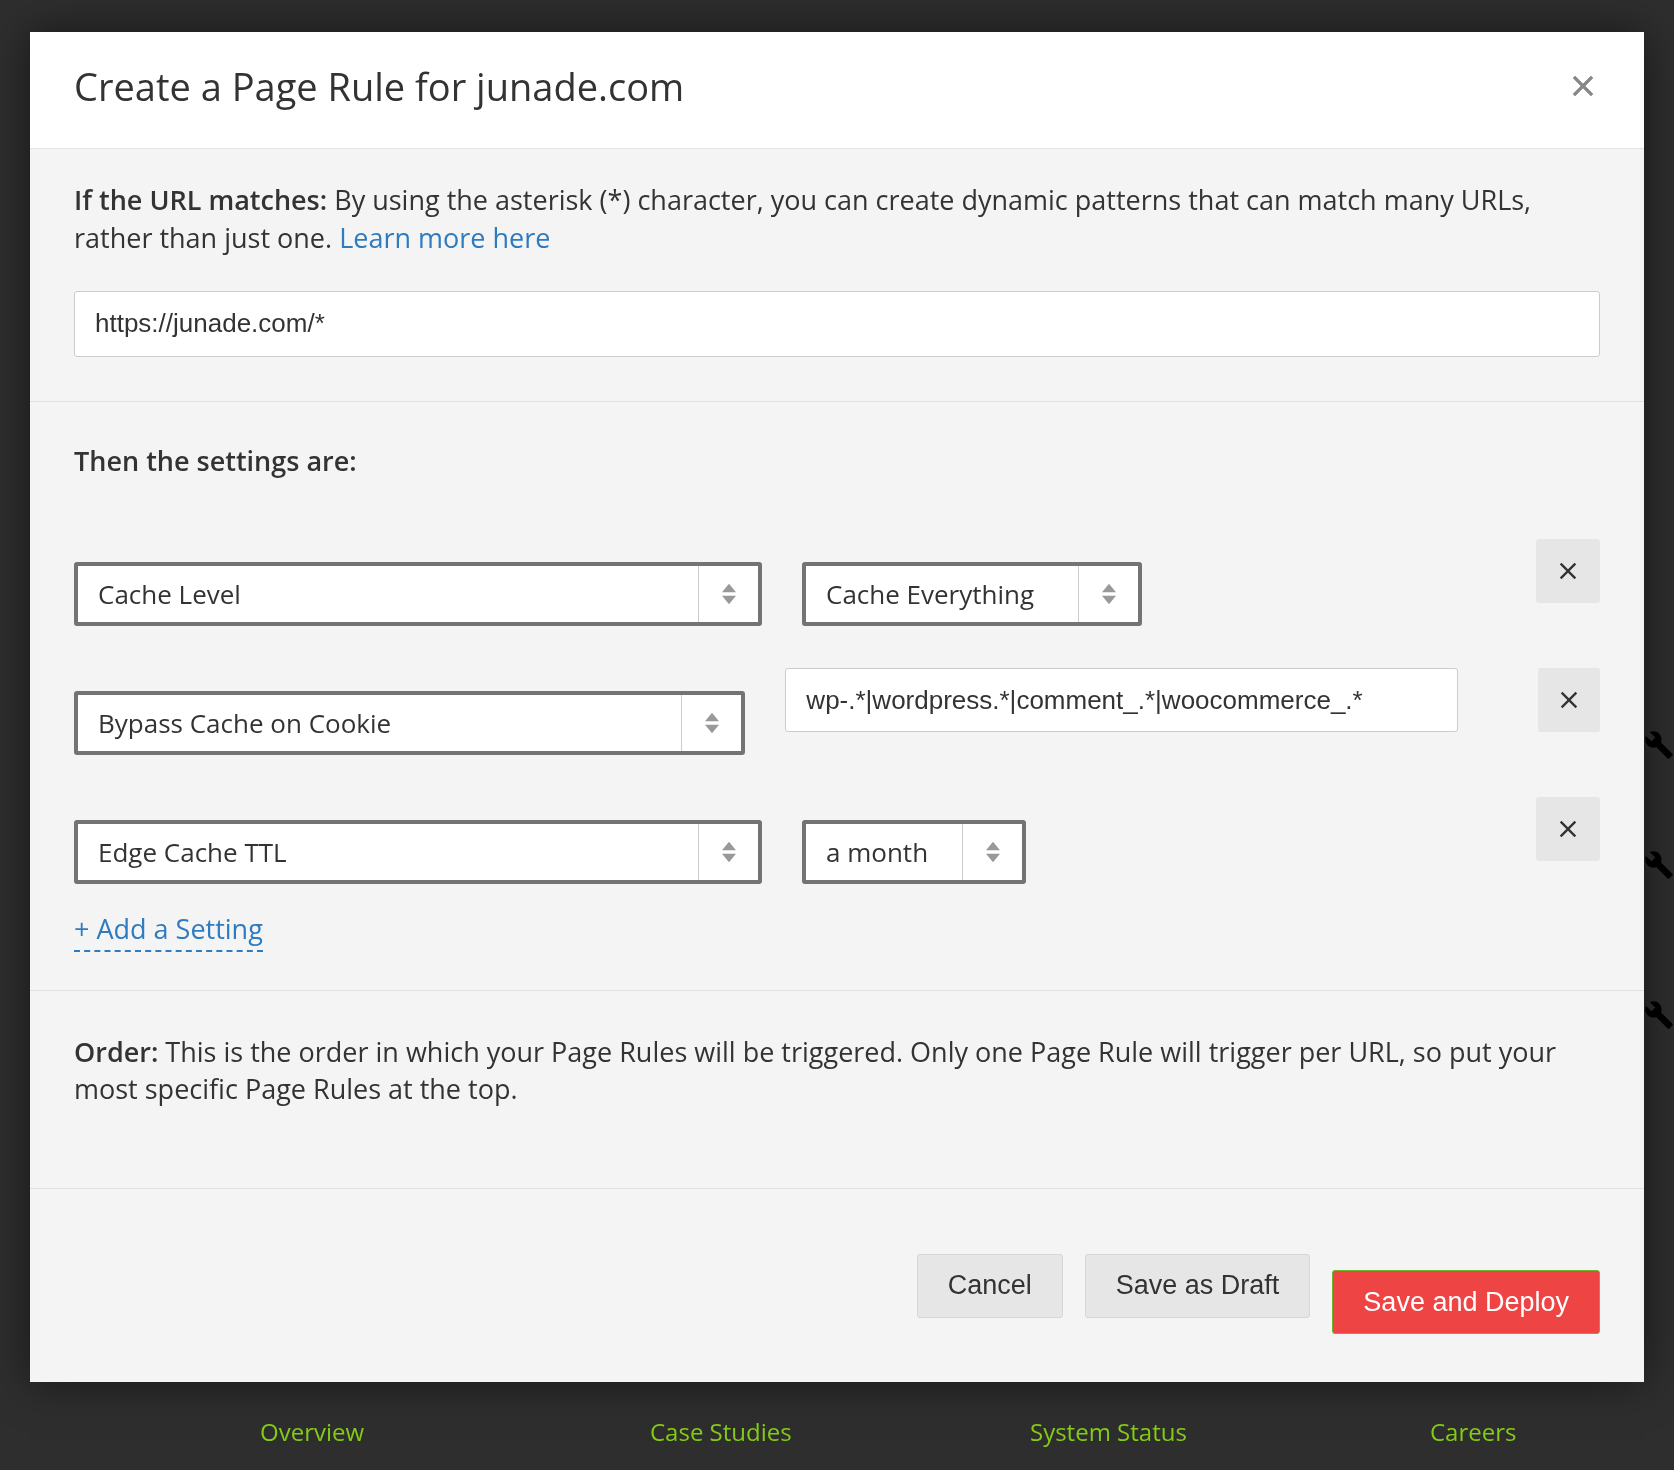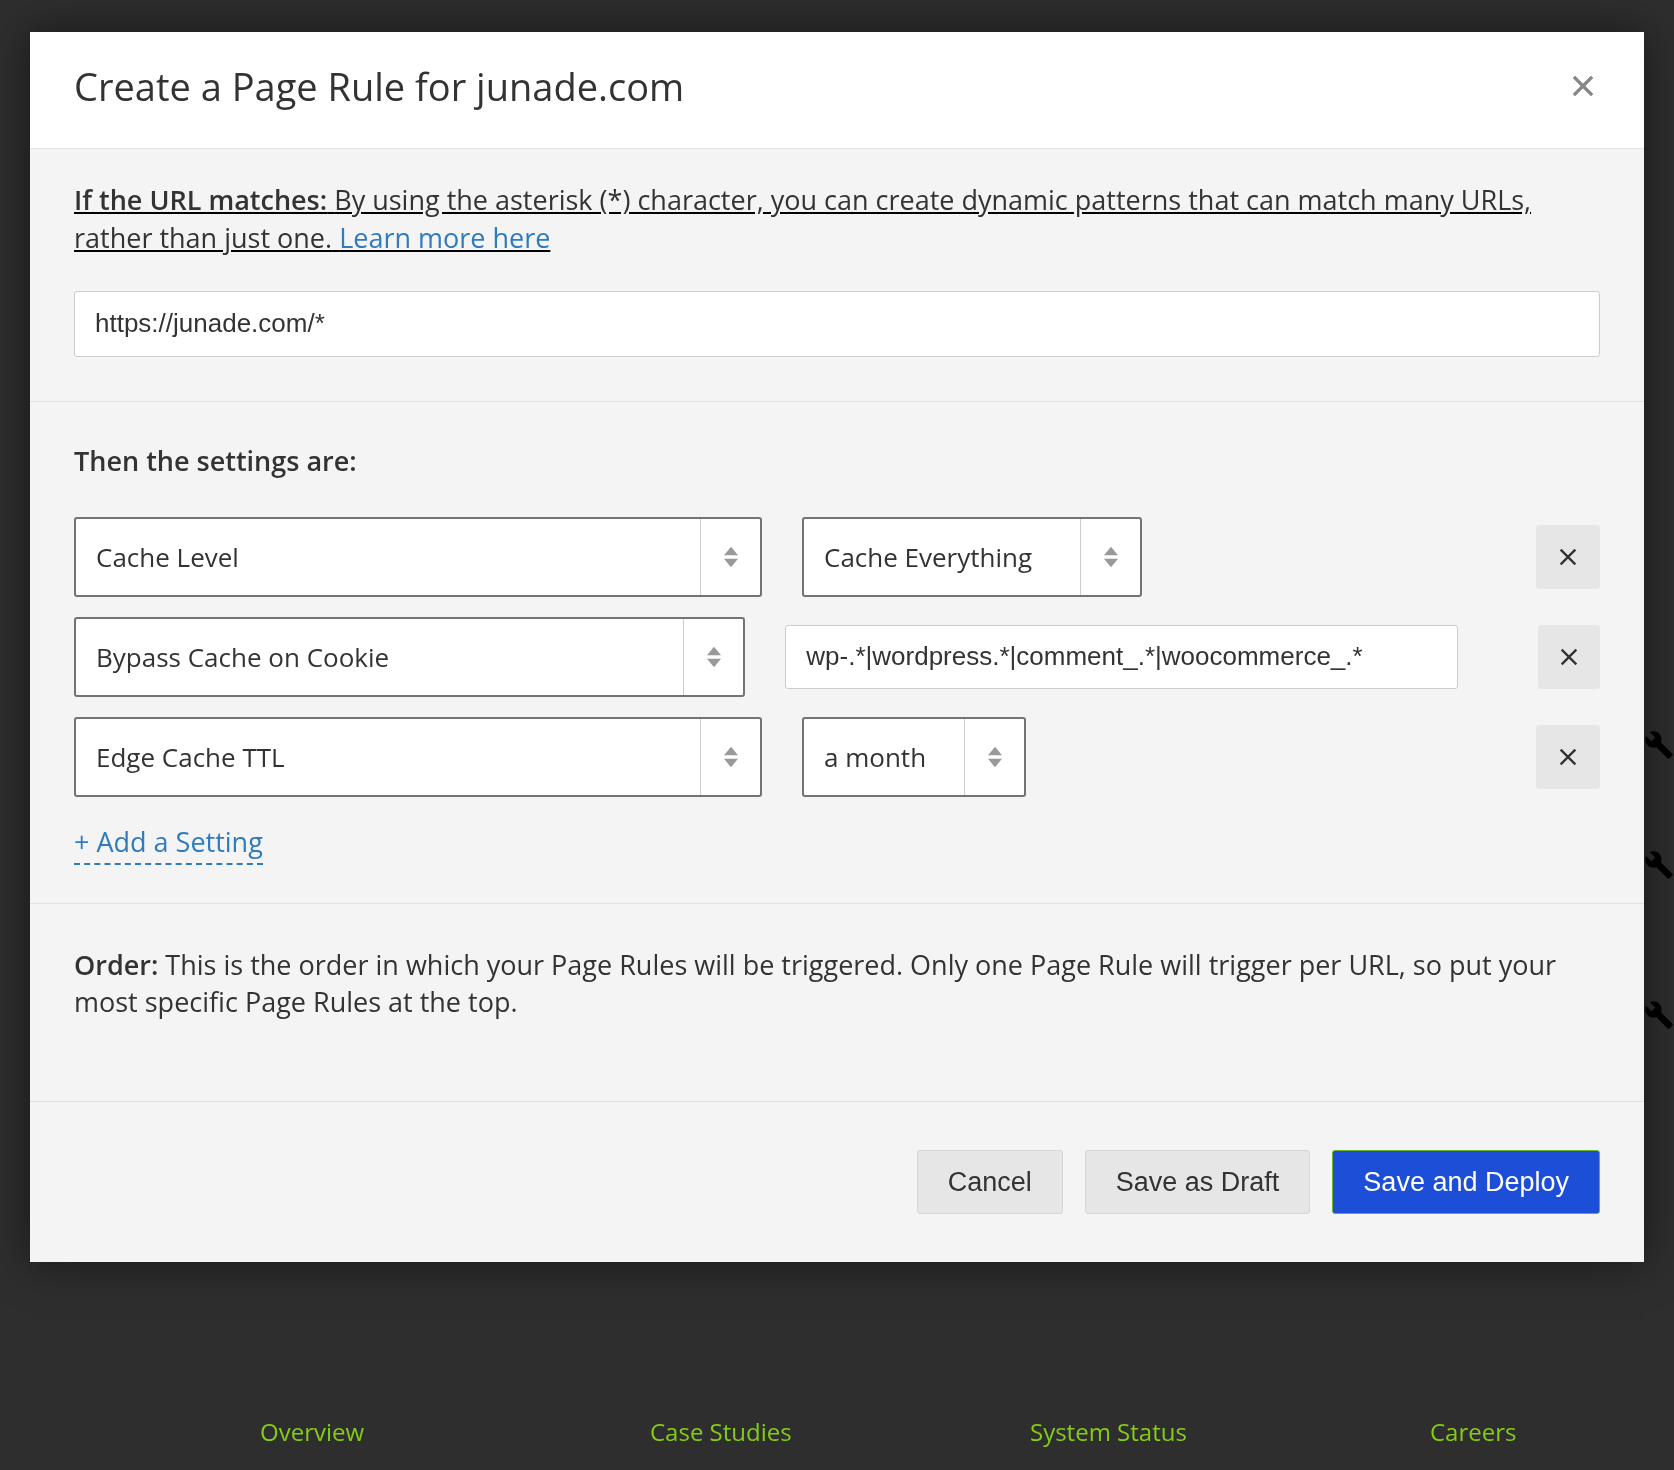--- a/index.html
+++ b/index.html
@@ -50,21 +50,21 @@
     }
     .close-icon svg {
       width: 100%;
       height: 100%;
     }
     .section {
       padding: 32px 44px 36px 44px;
       background: #f4f4f4;
       border-bottom: 1px solid #e0e0e0;
     }
-    .section-url { padding-bottom: 44px; text-decoration: underline; }
+    .section-url { padding-bottom: 44px; }
     .section-settings { padding-top: 40px; padding-bottom: 38px; }
     .section-order { padding-top: 42px; padding-bottom: 46px; }
     .para {
       font-size: 27px;
       color: #333;
       line-height: 1.4;
       margin-bottom: 34px;
     }
     .para strong {
       font-weight: 600;
@@ -98,23 +98,24 @@
     .setting-row {
       display: flex;
       align-items: center;
       gap: 40px;
     }
     .select-wrap {
       position: relative;
       display: flex;
       align-items: stretch;
       background: #fff;
-      border: 2px solid #737373;
-      border-radius: 3px;
-      height: 80px;
+      border: 4px solid #737373;
+      border-radius: 3px;
+      height: 64px;
+      margin-top: 45px;
     }
     .select-wrap.wide { width: 688px; }
     .select-wrap.med { width: 340px; }
     .select-wrap.order { width: 742px; }
     .select-wrap .select-text {
       flex: 1;
       padding: 0 20px;
       display: flex;
       align-items: center;
       font-size: 26px;
@@ -180,24 +181,25 @@
       cursor: pointer;
       display: flex;
       align-items: center;
     }
     .btn-secondary {
       background: #e6e6e6;
       color: #333;
       border-color: #d6d6d6;
     }
     .btn-primary {
-      background: #1d4ed8;
+      background: #ef4444;
       color: #fff;
       border-color: #6ab528;
       font-weight: 400;
+      margin-top: 33px;
     }
     .wrench {
       position: absolute;
       right: 0;
       color: #000;
       width: 30px;
       height: 30px;
     }
     .bg-footer-link {
       position: absolute;

